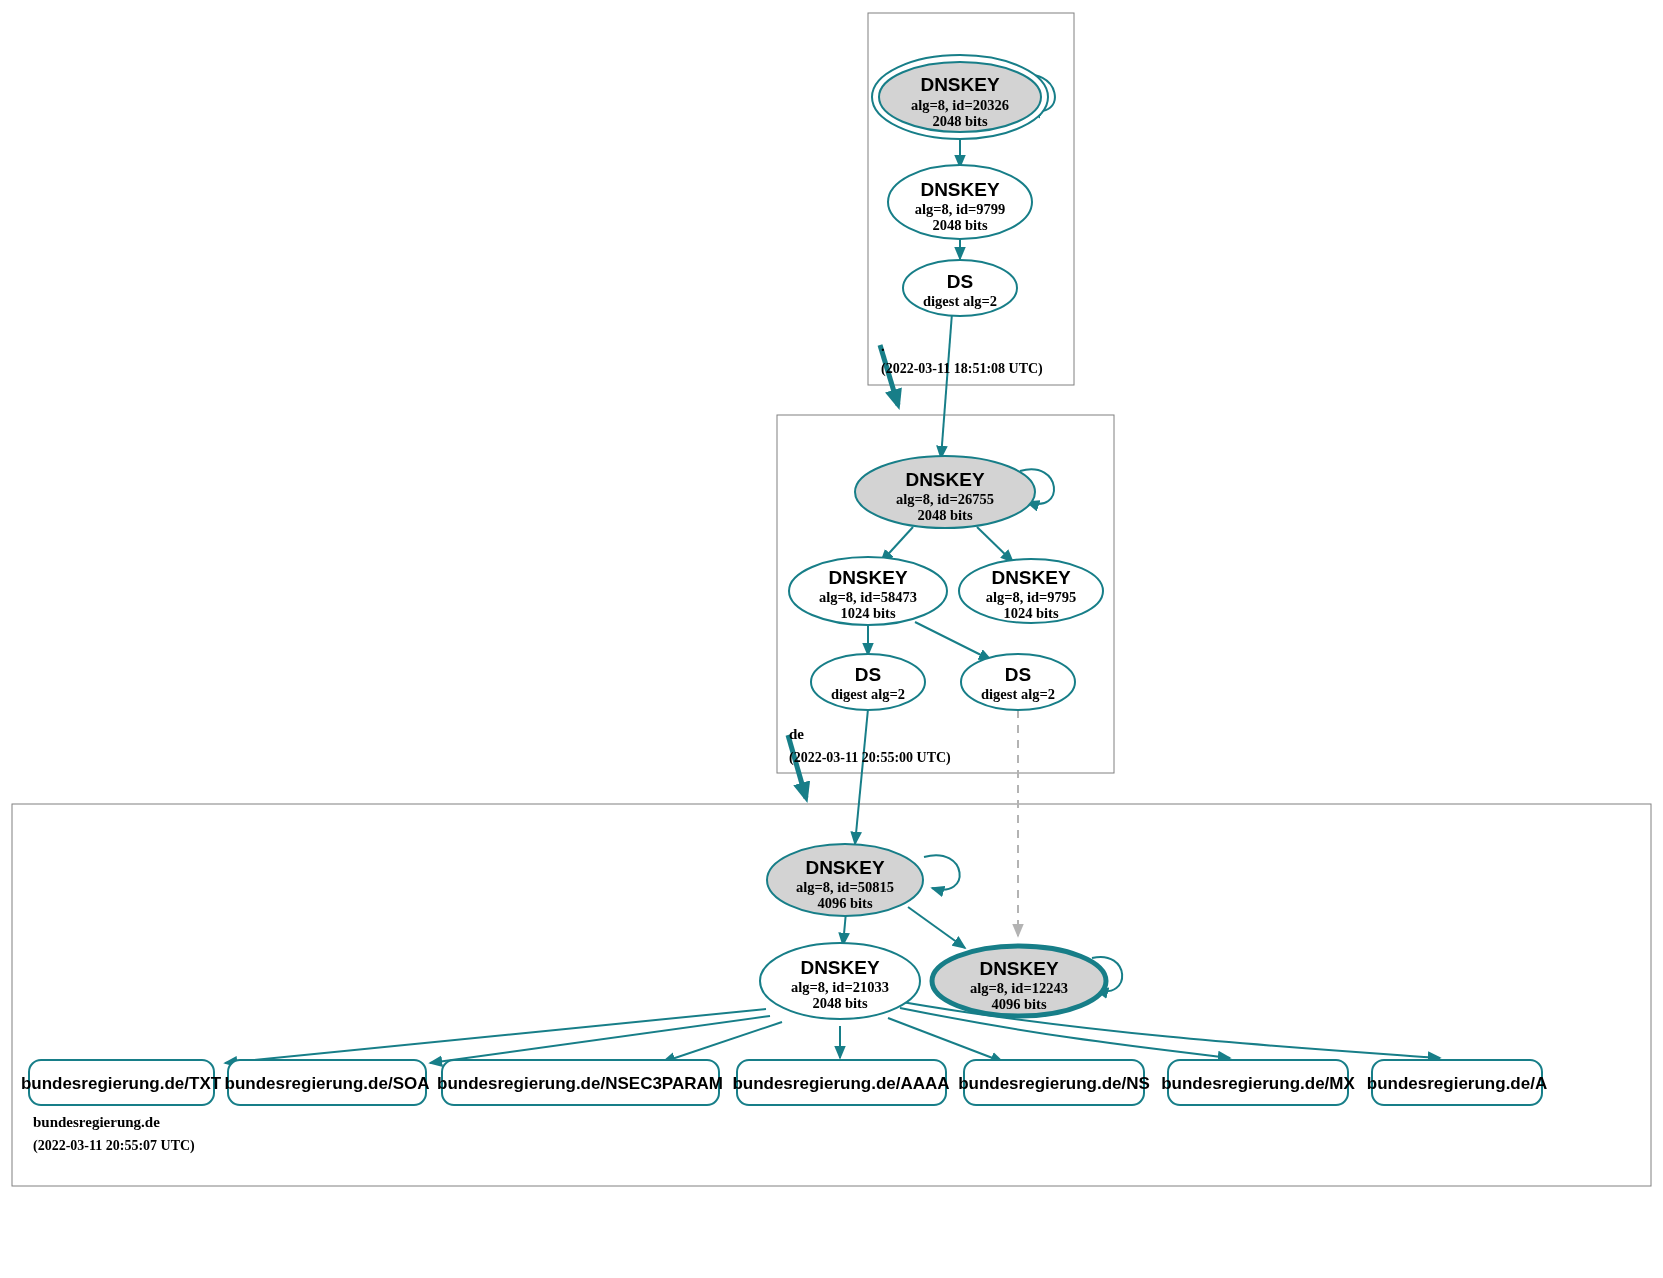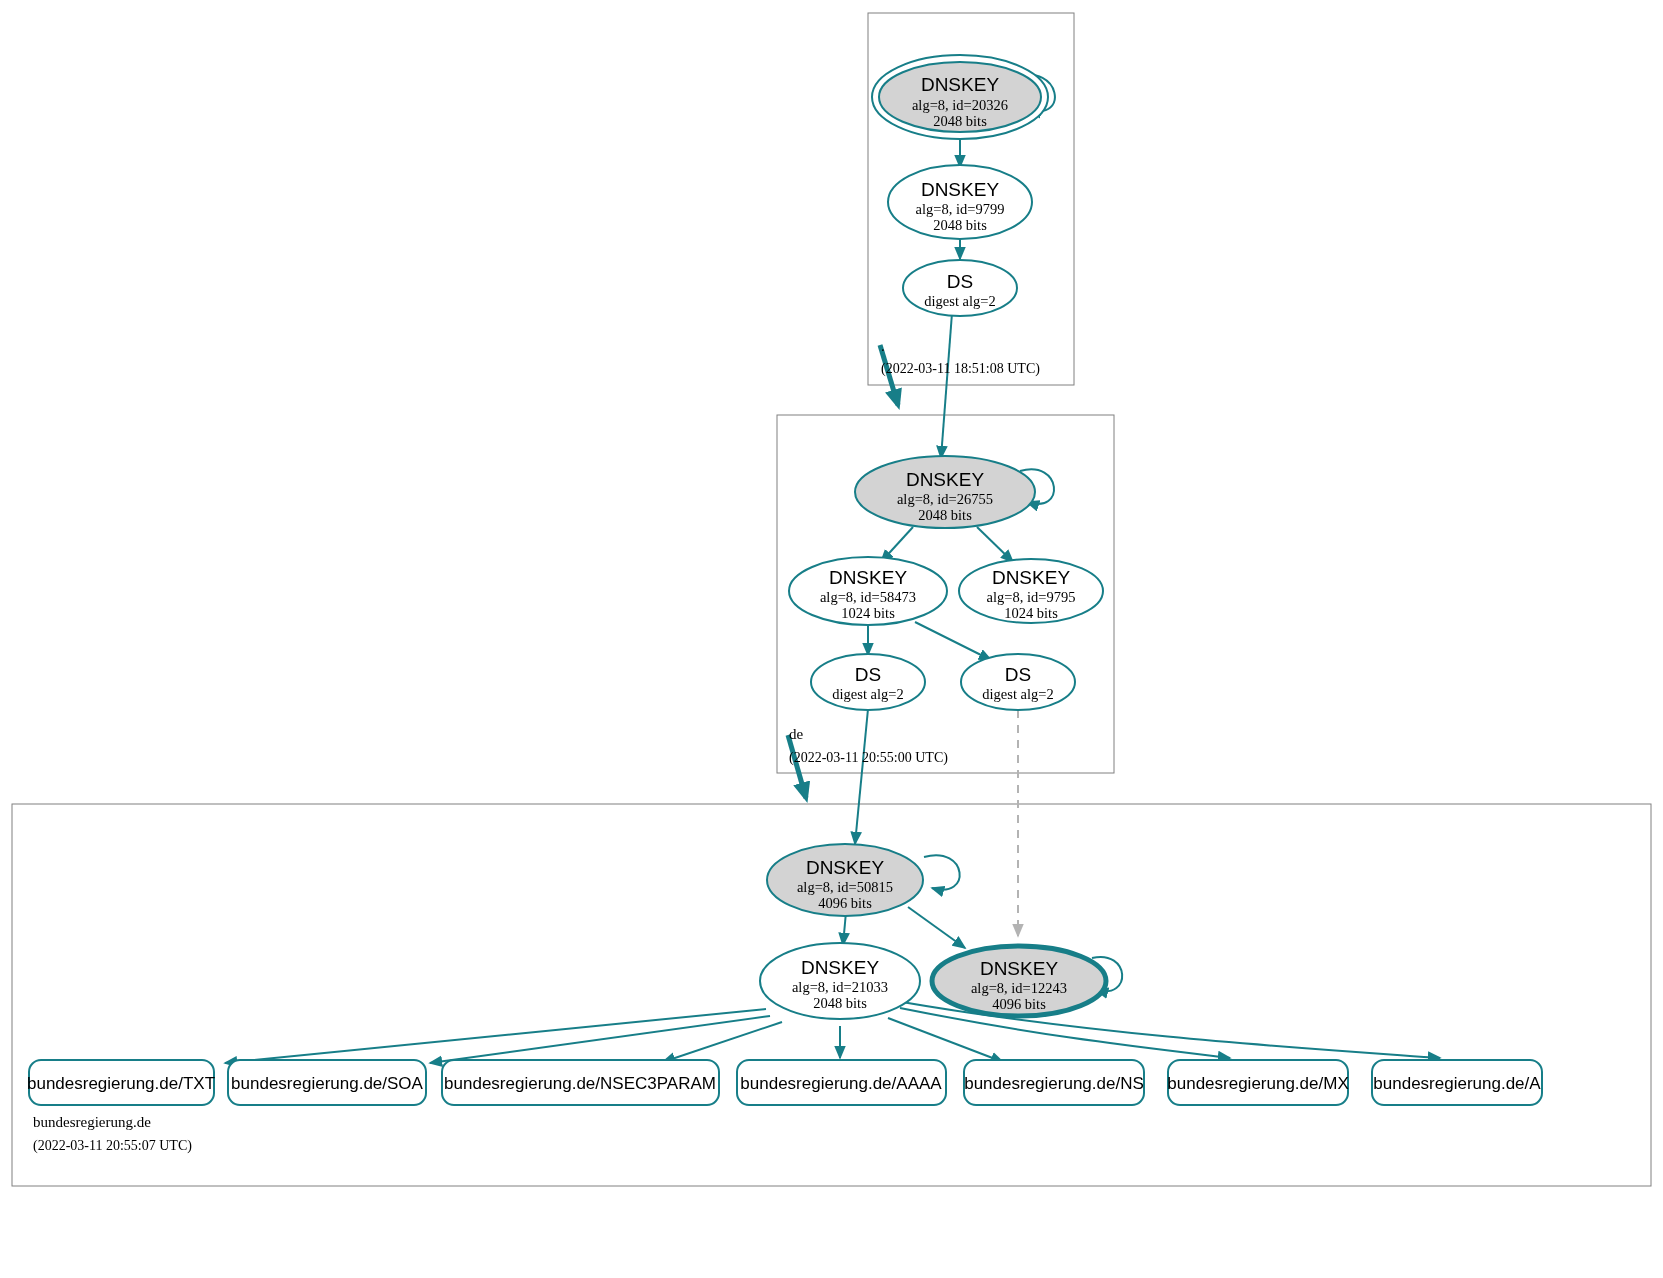--- a/index.html
+++ b/index.html
@@ -12,20 +12,21 @@
     width: 1663px;
     height: 1278px;
     position: relative;
     overflow: hidden;
   }
   #stage {
     position: absolute;
     left: 0; top: 0;
     width: 1663px;
     height: 1278px;
+    font-weight: bold;
   }
   svg#graph {
     position: absolute;
     left: 0; top: 0;
     width: 1663px;
     height: 1278px;
   }
   .zone-box {
     fill: none;
     stroke: #808080;

